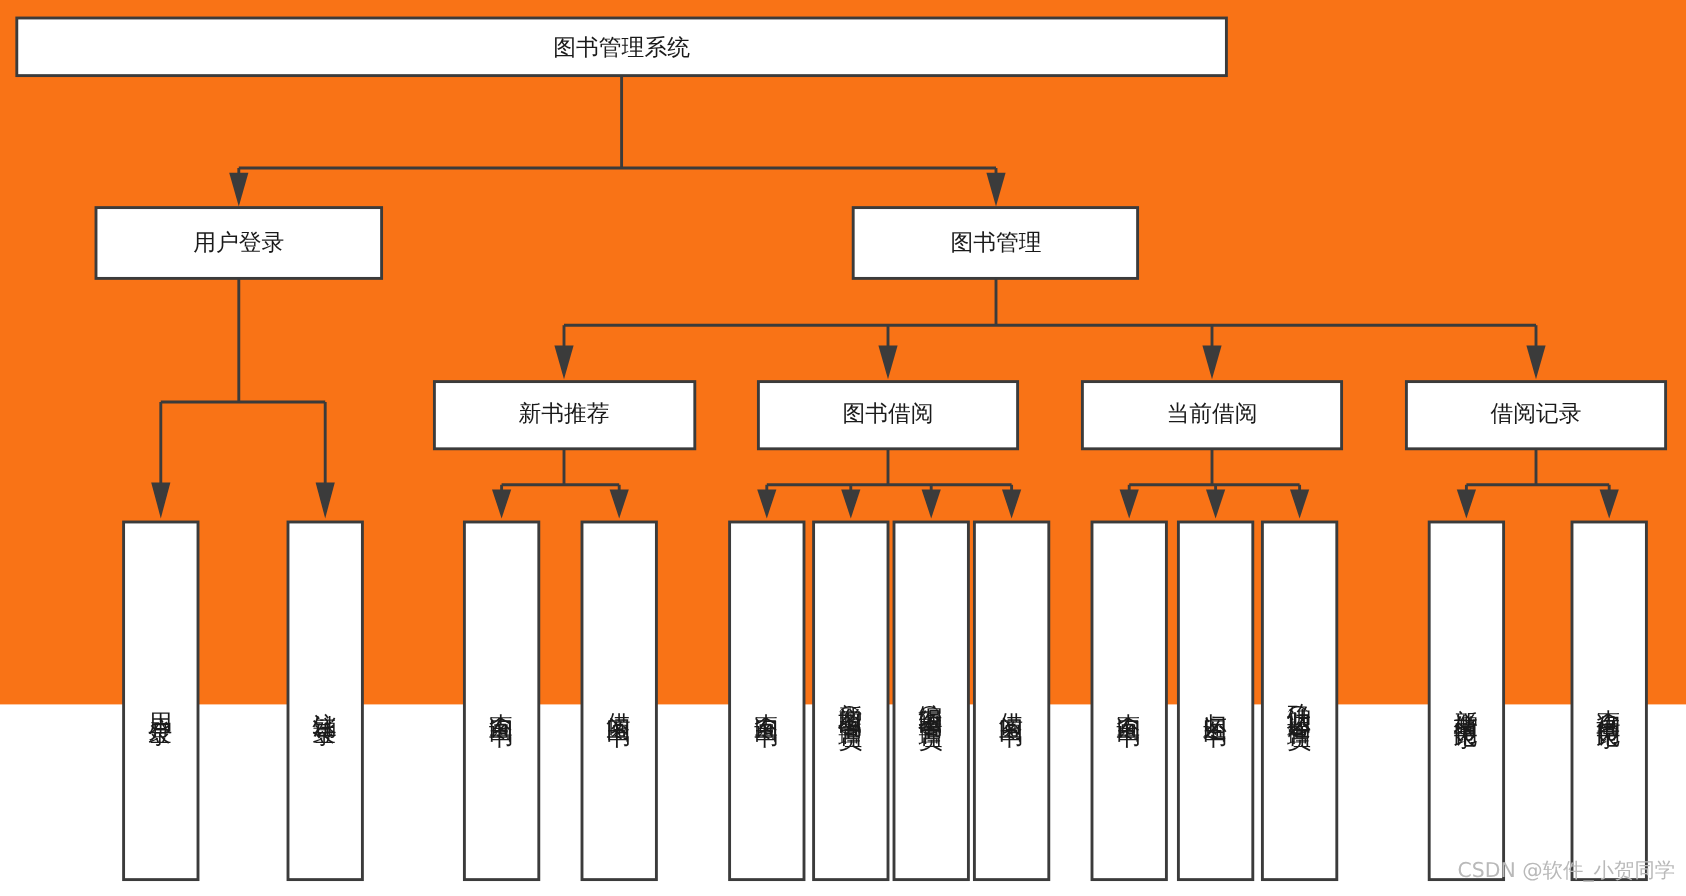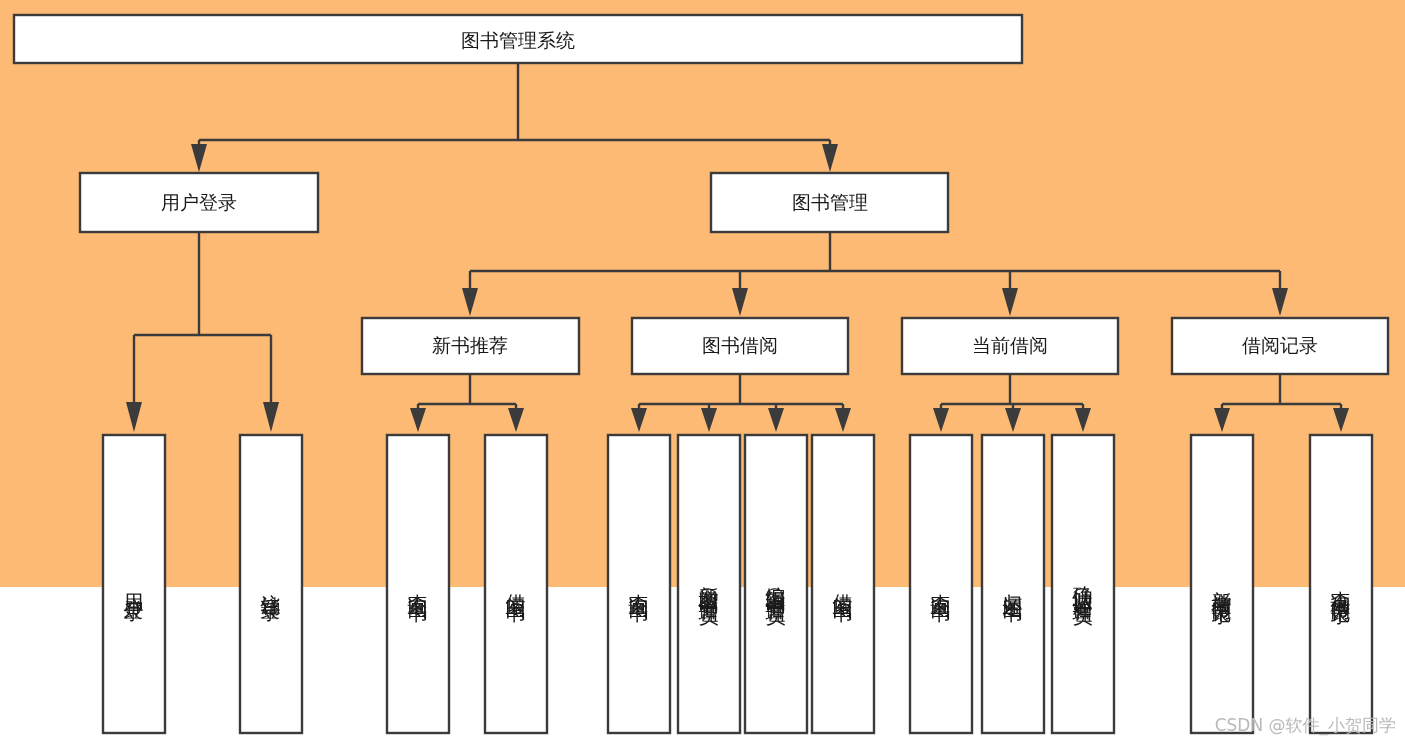--- a/index.html
+++ b/index.html
@@ -10,21 +10,21 @@
   body {
     width: 1405px;
     height: 747px;
     font-family: "DejaVu Sans", "Liberation Sans", sans-serif;
     overflow: hidden;
   }
   #diagram-root {
     position: relative;
     width: 1405px;
     height: 587px;
-    background: #fdba74;
+    background: #f97316;
   }
   svg#diagram-canvas {
     position: absolute;
     top: 0;
     left: 0;
     width: 1405px;
     height: 747px;
     display: block;
   }
   .node-box {

